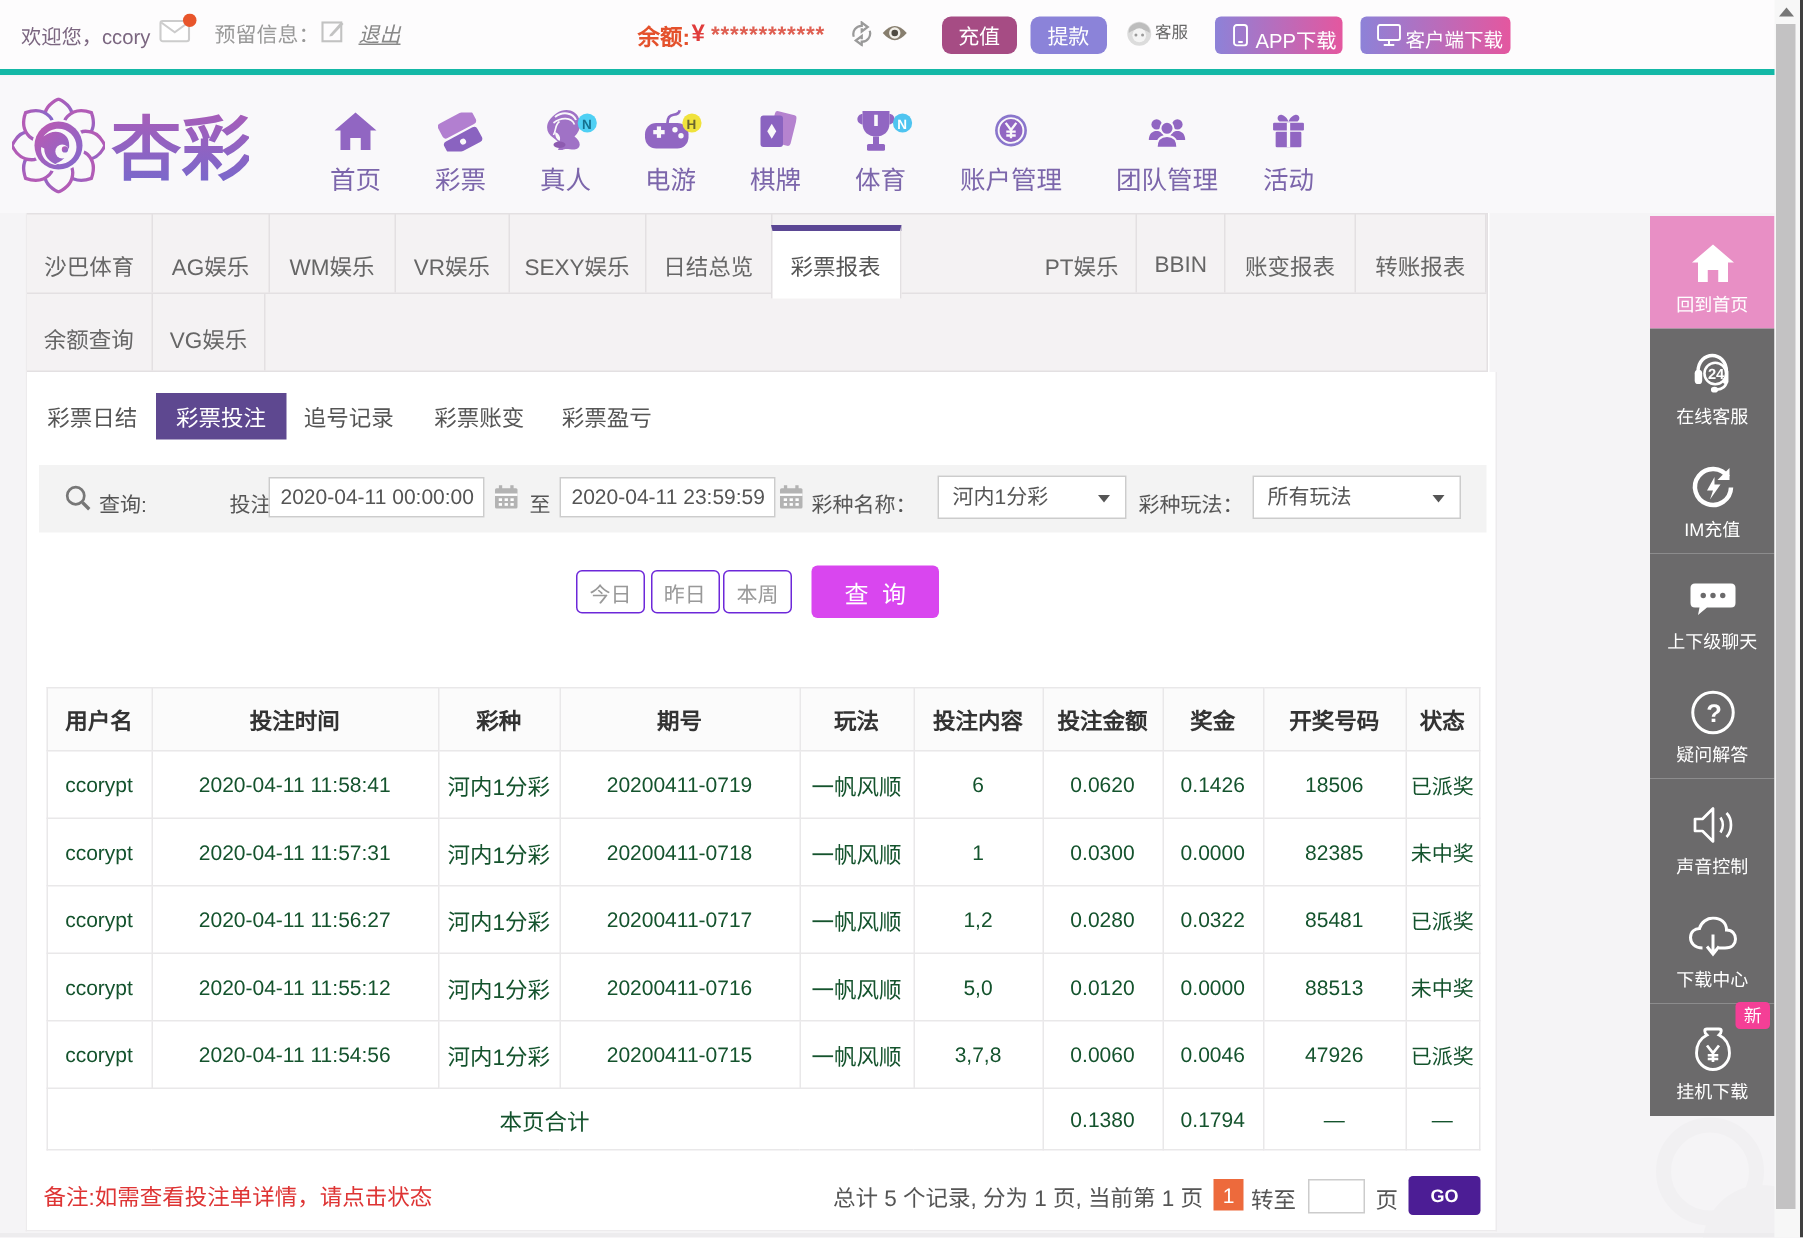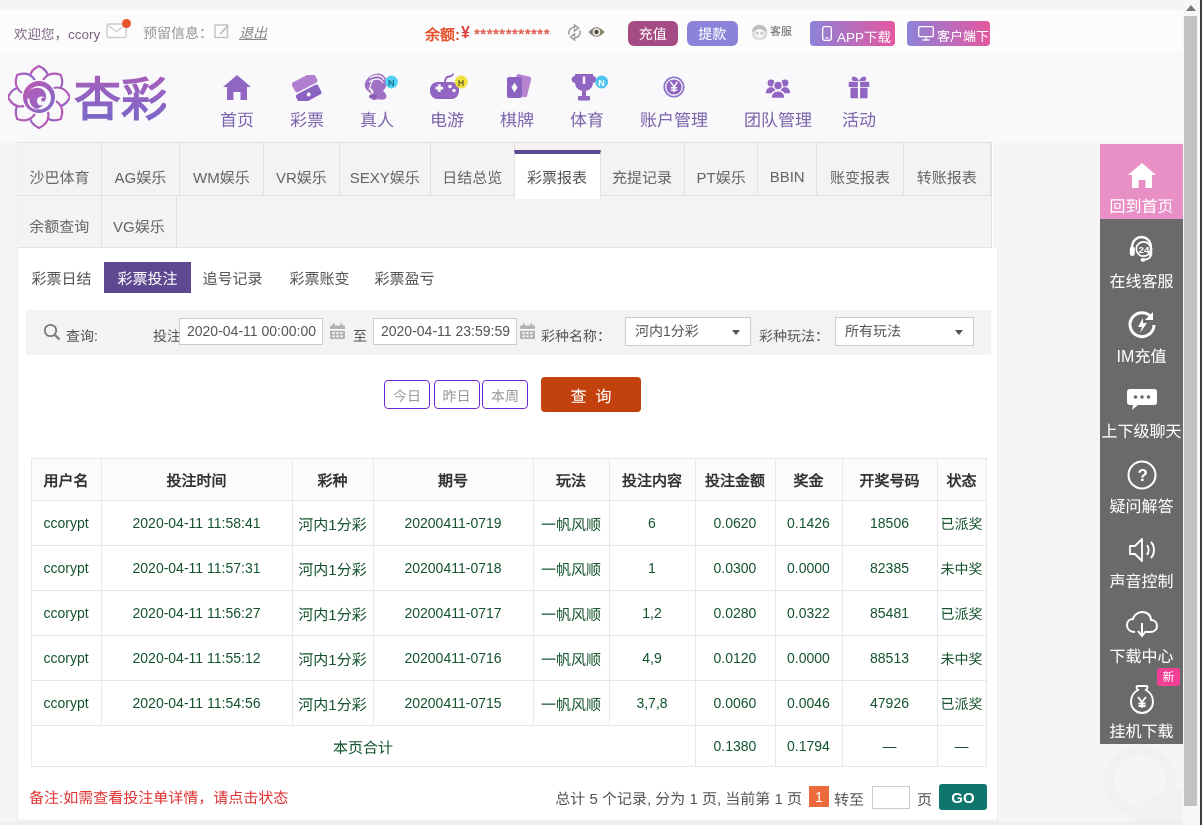--- a/index.html
+++ b/index.html
@@ -2,21 +2,21 @@
 <html lang="zh-CN"><head>
 <meta charset="utf-8">
 <title>page</title>
 <style>
 * { margin:0; padding:0; box-sizing:border-box; }
 html,body { width:1202px; height:825px; overflow:hidden; }
 body { font-family:"Liberation Sans", sans-serif; background:#f5f4f6; position:relative; }
 .abs { position:absolute; }
 .ctr { display:flex; align-items:center; justify-content:center; }
 
-#topbar { left:0; top:10px; width:1202px; height:50px; background:#fdfcfd; border-bottom:7px solid #14b8a6; }
+#topbar { left:0; top:0; width:1202px; height:50px; background:#fdfcfd; border-bottom:4px solid #14b8a6; }
 
 #hdr { left:0; top:51px; width:1202px; height:91px; background:#f9f8fa; }
 .navlab { position:absolute; top:34px; white-space:nowrap; width:100%; text-align:center; font-size:17px; color:#7c66ab; }
 .navitem { position:absolute; top:21px; height:51px; }
 
 #wrap { left:17px; top:142px; width:981px; height:679px; background:#fff; border:1px solid #edebed; border-top:none; }
 
 #tabbar { position:absolute; left:0; top:0; width:974px; height:106px; background:#f4f2f3; border-top:1px solid #e3e0e2; border-bottom:1px solid #e3e0e2; border-right:1px solid #e3e0e2; }
 .tab { position:absolute; font-size:15px; color:#666; display:flex; align-items:center; justify-content:center; border-right:1px solid #e3e0e2; height:53px; padding-top:15px; }
 .tabr1 { top:0; }
@@ -27,38 +27,38 @@
 .stab { position:absolute; top:120px; height:31px; font-size:15px; color:#555; display:flex; align-items:center; justify-content:center; white-space:nowrap; }
 #stabact { left:85.8px; top:120px; width:87.2px; height:31px; background:#5e4890; color:#fff; font-size:15px; }
 
 #searchbar { position:absolute; left:8px; top:168px; width:965px; height:45px; background:#f3f3f3; }
 .slab { font-size:14px; color:#555; white-space:nowrap; }
 .sinput { position:absolute; top:8px; height:27px; background:#fff; border:1px solid #ccc; font-size:14px; color:#555; line-height:25px; padding-left:7px; white-space:nowrap; }
 .ssel { position:absolute; top:7px; height:29px; background:#fff; border:1px solid #ccc; font-size:14px; color:#555; line-height:27px; padding-left:9px; }
 .sarr { position:absolute; right:10px; top:12px; width:0; height:0; border-left:4px solid transparent; border-right:4px solid transparent; border-top:5px solid #555; }
 
 .qbtn { position:absolute; top:238px; width:46px; height:29px; background:#fff; border:1px solid #6d28d9; border-radius:4px; color:#999; font-size:14px; }
-#qsearch { position:absolute; left:523px; top:235px; width:100px; height:35px; background:#c2410c; border-radius:4px; color:#fff; font-size:16px; letter-spacing:9px; text-indent:9px; }
+#qsearch { position:absolute; left:523px; top:235px; width:85px; height:35px; background:#d946ef; border-radius:4px; color:#fff; font-size:16px; letter-spacing:9px; text-indent:9px; }
 
 #tbl { position:absolute; left:12.5px; top:316px; border-collapse:collapse; table-layout:fixed; }
 #tbl td, #tbl th { border:1px solid #e9e8e9; text-align:center; font-weight:normal; }
 #tbl th { height:42px; font-size:15px; font-weight:bold; color:#333; background:#fbfbfb; }
 #tbl td { height:45px; font-size:14px; color:#14532d; }
 #tbl tr.sum td { height:41px; }
 .st-win { color:#ef7f21; }
 .st-lose { color:#b7b7b7; }
 #tbl tr:not(.sum) td:nth-child(3), #tbl tr:not(.sum) td:nth-child(5), .st-win, .st-lose, #tbl tr.sum td:first-child { font-size:15px; }
 
 #noteline { position:absolute; left:11px; top:644px; font-size:15px; color:#de3434; }
 .pgtxt { font-size:15px; color:#555; }
 
 #sidebar { left:1100px; top:144px; width:83px; height:600px; z-index:5; }
 .sbitem { position:absolute; left:0; width:83px; height:75px; background:#6b6a6b; }
 .sbitem.pink { background:#e88fc5; }
-.sblab { position:absolute; top:49px; width:100%; text-align:center; color:#fff; font-size:16px; }
+.sblab { position:absolute; top:49px; width:100%; text-align:center; color:#fff; font-size:12px; }
 .sbicon { position:absolute; left:0; top:14px; width:83px; height:34px; display:flex; align-items:center; justify-content:center; }
 
 #sbtrack { left:1183px; top:0; width:18px; height:825px; background:#f7f7f7; z-index:8; }
 #sbthumb { position:absolute; left:0.5px; top:16px; width:13.5px; height:790px; background:#c3c2c3; }
 #sbarrow { position:absolute; left:3px; top:5px; width:0; height:0; border-left:5.5px solid transparent; border-right:5.5px solid transparent; border-bottom:6px solid #777; }
 #winedge { left:1200px; top:0; width:2px; height:825px; background:#3f3f3f; z-index:9; }
 
 .wm { position:absolute; border-radius:50%; z-index:1; }
 </style>
 </head>
@@ -102,21 +102,21 @@
     <circle cx="10.7" cy="9.3" r="1" fill="#9b9b9b"></circle>
   </svg>
   <span class="abs" style="left:770px; top:12px; font-size:11px; color:#666;">客服</span>
   <div class="abs" style="left:810px; top:11px; width:85px; height:25px; background:linear-gradient(90deg,#8d82d8,#e4579f); border-radius:4px;text-align:right;">
     <svg class="abs" style="left:12px; top:5px;" width="10" height="15" viewBox="0 0 10 15">
       <rect x="0.7" y="0.7" width="8.6" height="13.6" rx="1.8" fill="none" stroke="#fff" stroke-width="1.3"></rect>
       <line x1="3.5" y1="12" x2="6.5" y2="12" stroke="#fff" stroke-width="1.2"></line>
     </svg>
     <span class="abs" style="left:27px; top:5px; font-size:13.5px; color:#fff; white-space:nowrap;">APP下载</span>
   </div>
-  <div class="abs" style="left:907px; top:11px; width:83px; height:25px; background:linear-gradient(90deg,#8d82d8,#e4579f); border-radius:4px;">
+  <div class="abs" style="left:907px; top:11px; width:100px; height:25px; background:linear-gradient(90deg,#8d82d8,#e4579f); border-radius:4px;">
     <svg class="abs" style="left:11px; top:5px;" width="16" height="15" viewBox="0 0 16 15">
       <rect x="0.7" y="0.7" width="14.6" height="10" rx="1.2" fill="none" stroke="#fff" stroke-width="1.3"></rect>
       <line x1="8" y1="11" x2="8" y2="13.5" stroke="#fff" stroke-width="1.3"></line>
       <line x1="4.5" y1="14" x2="11.5" y2="14" stroke="#fff" stroke-width="1.3"></line>
     </svg>
     <span class="abs" style="left:30px; top:5px; font-size:13px; color:#fff; white-space:nowrap;">客户端下载</span>
   </div>
 </div>
 <div id="hdr" class="abs">
   <svg class="abs" style="left:8px; top:14px;" width="62" height="64" viewBox="0 0 62 64">
@@ -252,21 +252,20 @@
 
 <div id="wrap" class="abs">
   <div id="tabbar"></div>
   <div class="abs" style="left:975px; top:0; width:6px; height:106px; background:#f5f4f6;"></div>
   <div class="tab tabr1" style="left:0; width:84px;">沙巴体育</div>
   <div class="tab tabr1" style="left:84px; width:77.7px;">AG娱乐</div>
   <div class="tab tabr1" style="left:161.7px; width:84.3px;">WM娱乐</div>
   <div class="tab tabr1" style="left:321.6px; width:91.2px;">SEXY娱乐</div>
   <div class="tab tabr1" style="left:246px; width:75.6px;">VR娱乐</div>
   <div class="tab tabr1" style="left:412.8px; width:83.8px;">日结总览</div>
-  <div class="tab tabr1" style="left:581.7px; width:85.6px;">充提记录</div>
   <div class="tab tabr1" style="left:667.3px; width:72.7px;">PT娱乐</div>
   <div class="tab tabr1" style="left:740px; width:59.4px;">BBIN</div>
   <div class="tab tabr1" style="left:799.4px; width:86.3px;">账变报表</div>
   <div class="tab tabr1" style="left:885.7px; width:87.3px;">转账报表</div>
   <div id="tabrowline"></div>
   <div class="tab tabr2" style="left:0; width:83.5px;">余额查询</div>
   <div class="tab tabr2" style="left:83.5px; width:75.9px;">VG娱乐</div>
   <div id="activetab">彩票报表</div>
   <div class="stab" style="left:13px; width:61px;">彩票日结</div>
   <div class="stab" id="stabact">彩票投注</div>
@@ -381,21 +380,21 @@
           <td>0.0322</td>
           <td>85481</td>
           <td class="st-win">已派奖</td>
         </tr>
     <tr>
           <td>ccorypt</td>
           <td>2020-04-11 11:55:12</td>
           <td>河内1分彩</td>
           <td>20200411-0716</td>
           <td>一帆风顺</td>
-          <td>4,9</td>
+          <td>5,0</td>
           <td>0.0120</td>
           <td>0.0000</td>
           <td>88513</td>
           <td class="st-lose">未中奖</td>
         </tr>
     <tr>
           <td>ccorypt</td>
           <td>2020-04-11 11:54:56</td>
           <td>河内1分彩</td>
           <td>20200411-0715</td>
@@ -414,21 +413,21 @@
           <td>—</td>
         </tr>
   </tbody>
     </table>
   <div id="noteline">备注:如需查看投注单详情，请点击状态</div>
   <span class="abs pgtxt" style="top:645px; right:195px; white-space:nowrap;">总计 5 个记录, 分为 1 页, 当前第 1 页</span>
   <div class="abs ctr" style="left:791px; top:644px; width:20px; height:21px; background:#ed6a3c; color:#fff; font-size:14px;">1</div>
   <span class="abs pgtxt" style="left:816px; top:646px;">转至</span>
   <div class="abs" style="left:854px; top:644px; width:38px; height:23px; background:#fff; border:1px solid #ccc;"></div>
   <span class="abs pgtxt" style="left:899px; top:646px;">页</span>
-  <div class="abs ctr" style="left:921px; top:642px; width:48px; height:26px; background:#0f766e; border-radius:3px; color:#fff; font-size:15px; font-weight:bold;">GO</div>
+  <div class="abs ctr" style="left:921px; top:642px; width:48px; height:26px; background:#4c1d95; border-radius:3px; color:#fff; font-size:12px; font-weight:bold;">GO</div>
 </div>
 
 <div id="sidebar" class="abs">
   <div class="sbitem pink" style="top:0;">
     <div class="sbicon">
         <svg width="30" height="27" viewBox="0 0 30 27">
       <path d="M15 1 L29 13 L25 13 L25 26 L18.5 26 L18.5 18 L11.5 18 L11.5 26 L5 26 L5 13 L1 13 Z" fill="#fff"></path>
     </svg>
       </div>
     <div class="sblab">回到首页</div>

